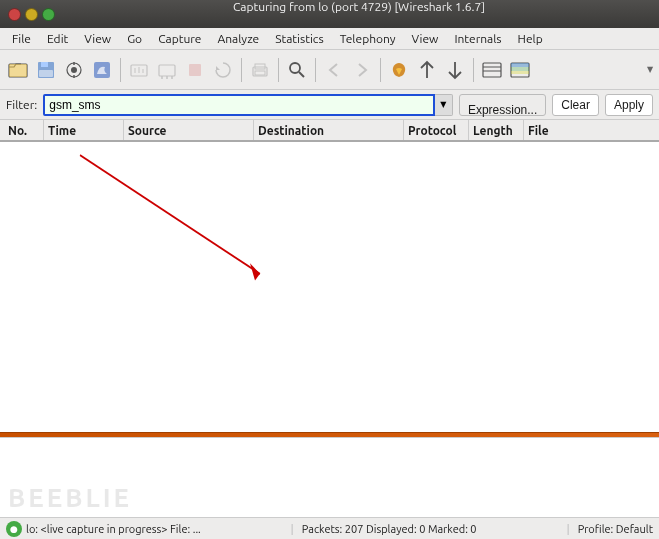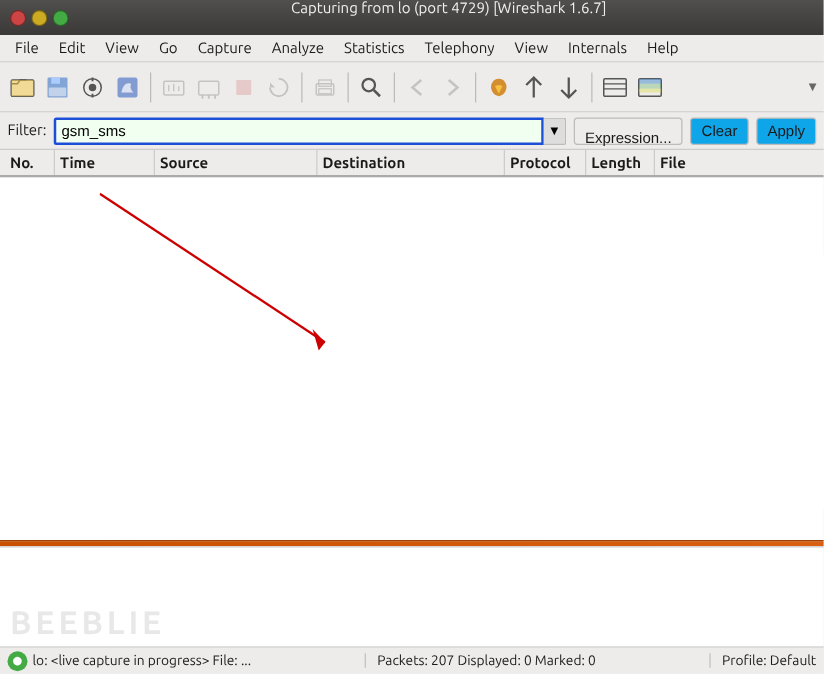--- a/index.html
+++ b/index.html
@@ -140,21 +140,21 @@
       cursor: pointer;
       display: flex;
       align-items: center;
       justify-content: center;
       font-size: 8px;
       border-radius: 0 2px 2px 0;
     }
     .filter-btn {
       padding: 2px 8px;
       height: 22px;
-      background: #0ea5e9;
+      background: #ffffff;
       border: 1px solid #bbb;
       border-radius: 3px;
       cursor: pointer;
       font-size: 12px;
       color: #1a1a1a;
     }
     .expression-btn {
       padding: 8px 8px;
       height: 22px;
       background: #edeceb;

